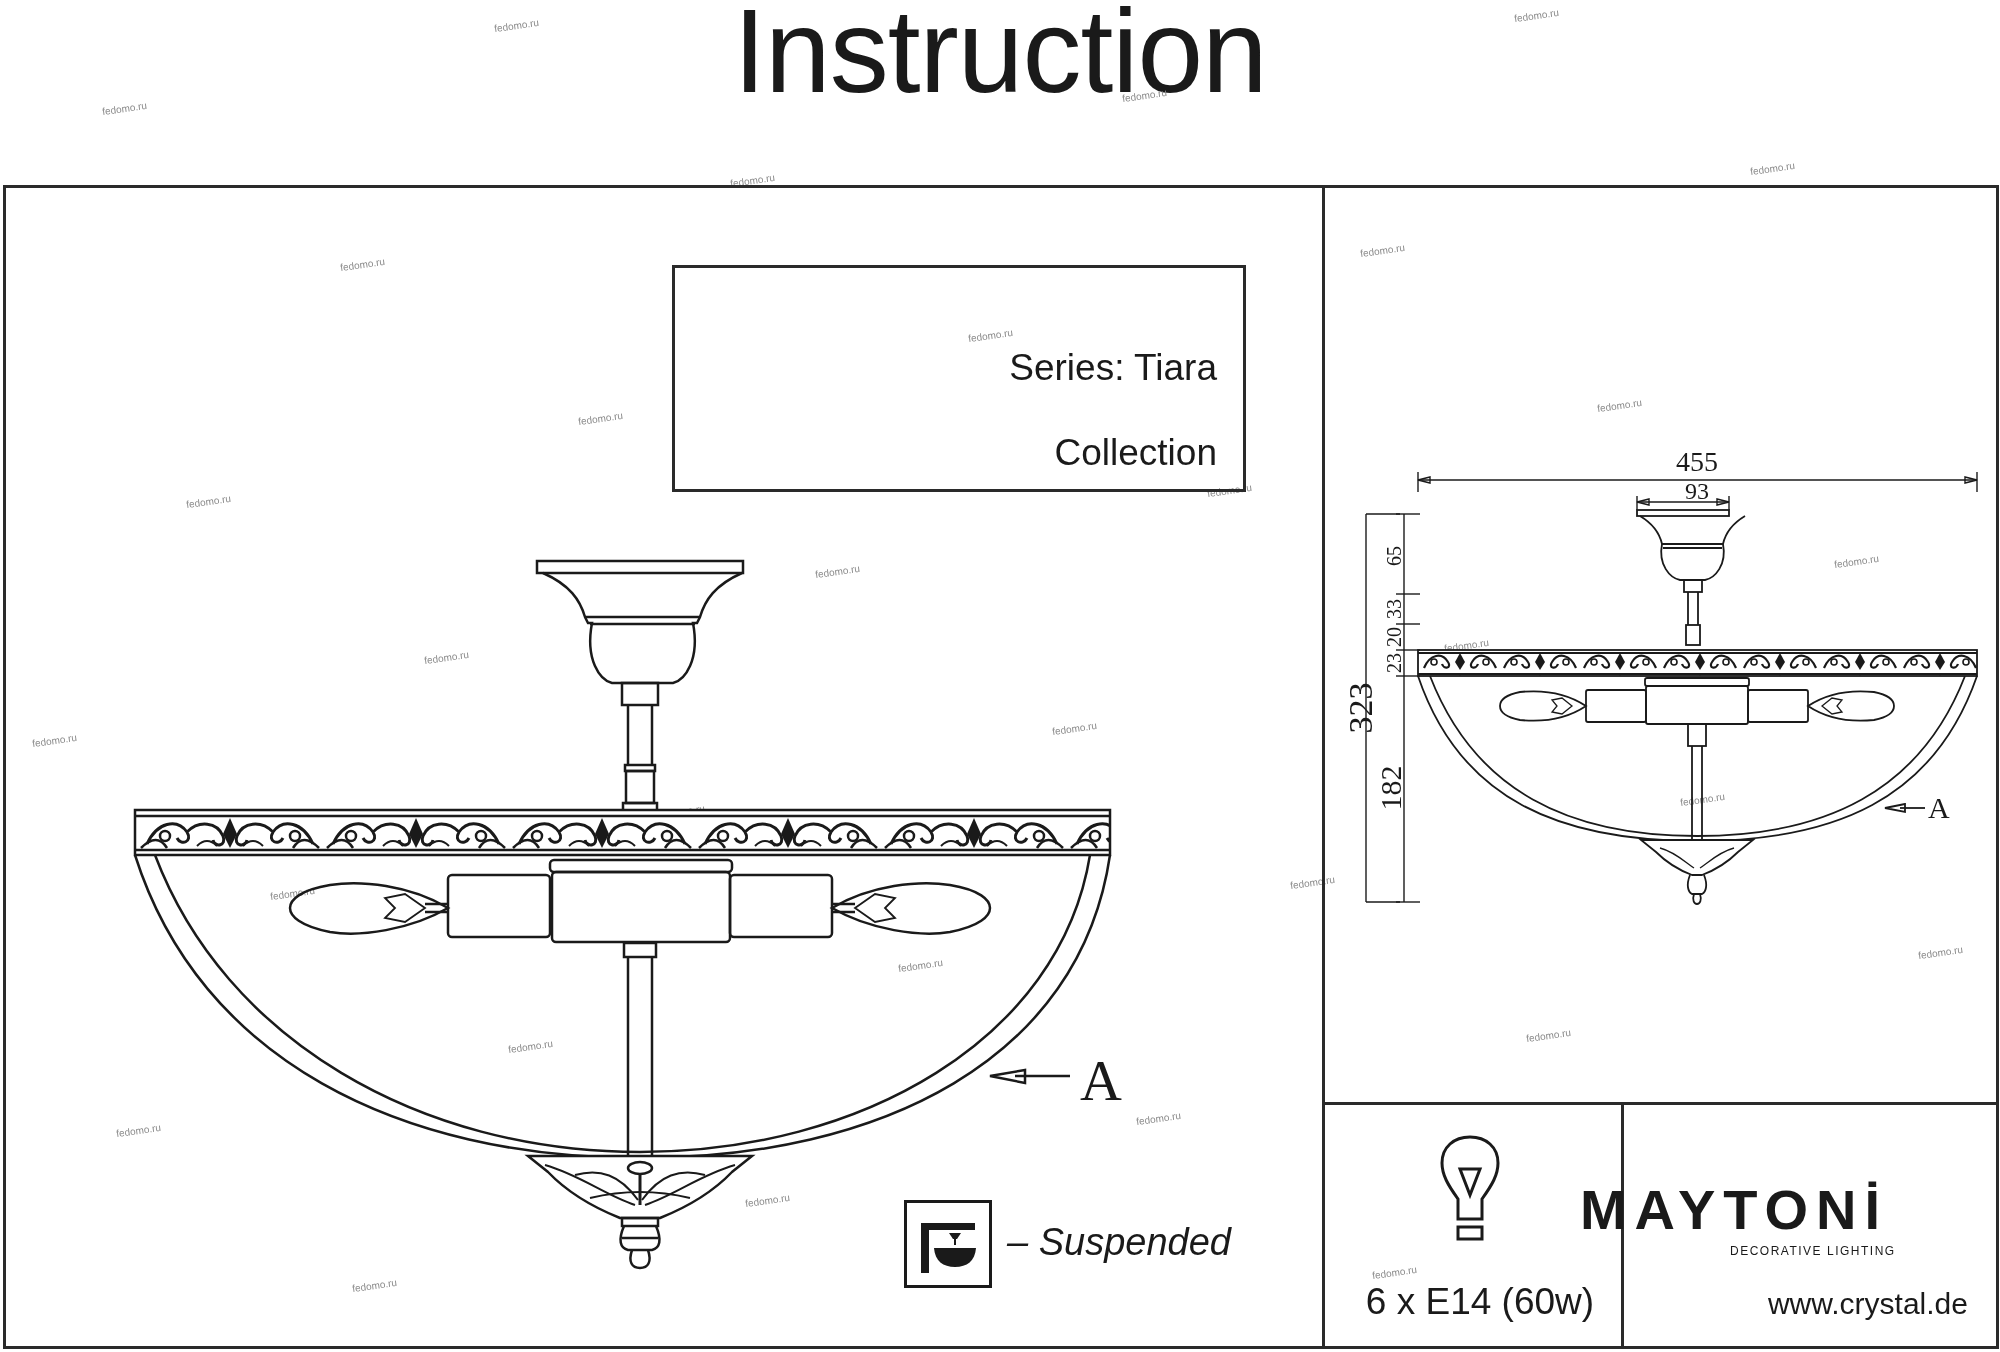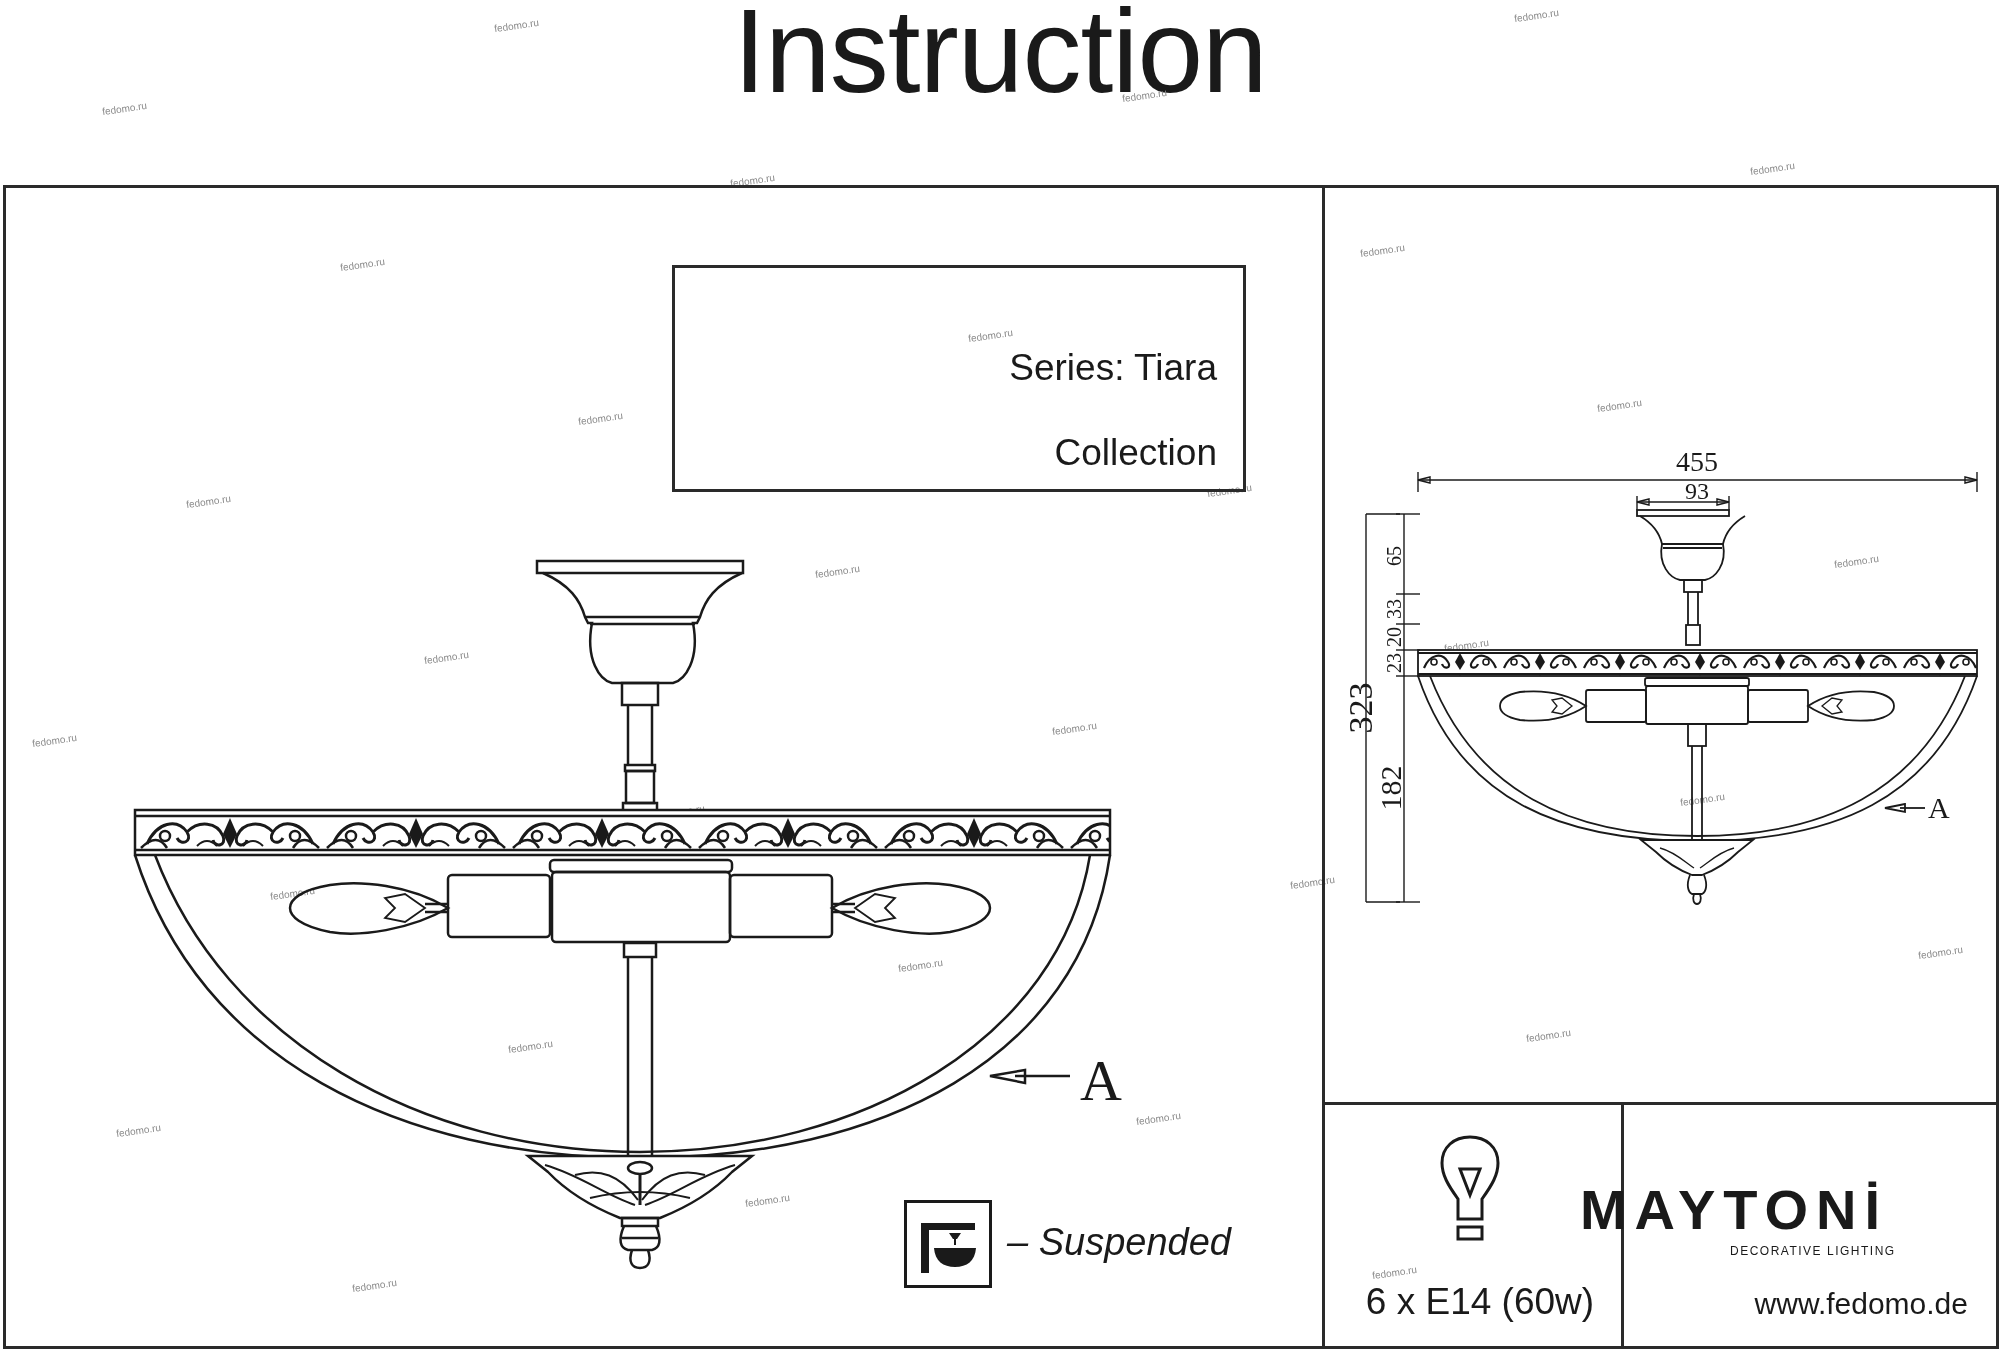--- a/index.html
+++ b/index.html
@@ -246,13 +246,13 @@
 
 <svg style="left:1440px;top:1135px" width="60" height="110">
   <path d="M18 84 L18 64 C8 50 2 40 2 28 C2 12 14 2 30 2 C46 2 58 12 58 28 C58 40 52 50 42 64 L42 84 Z" fill="none" stroke="#1a1a1a" stroke-width="3"></path>
   <path d="M20 34 L40 34 L30 60 Z" fill="none" stroke="#1a1a1a" stroke-width="3"></path>
   <rect x="18" y="92" width="24" height="12" fill="none" stroke="#1a1a1a" stroke-width="3"></rect>
 </svg>
 <div id="bulb-spec" class="abs">6 x E14 (60w)</div>
 
 <div id="brand-name" class="abs">MAYTONİ</div>
 <div id="brand-tagline" class="abs">DECORATIVE LIGHTING</div>
-<div id="website" class="abs">www.fedomo.de</div>
+<div id="website" class="abs">www.crystal.de</div>
 
 </body></html>

